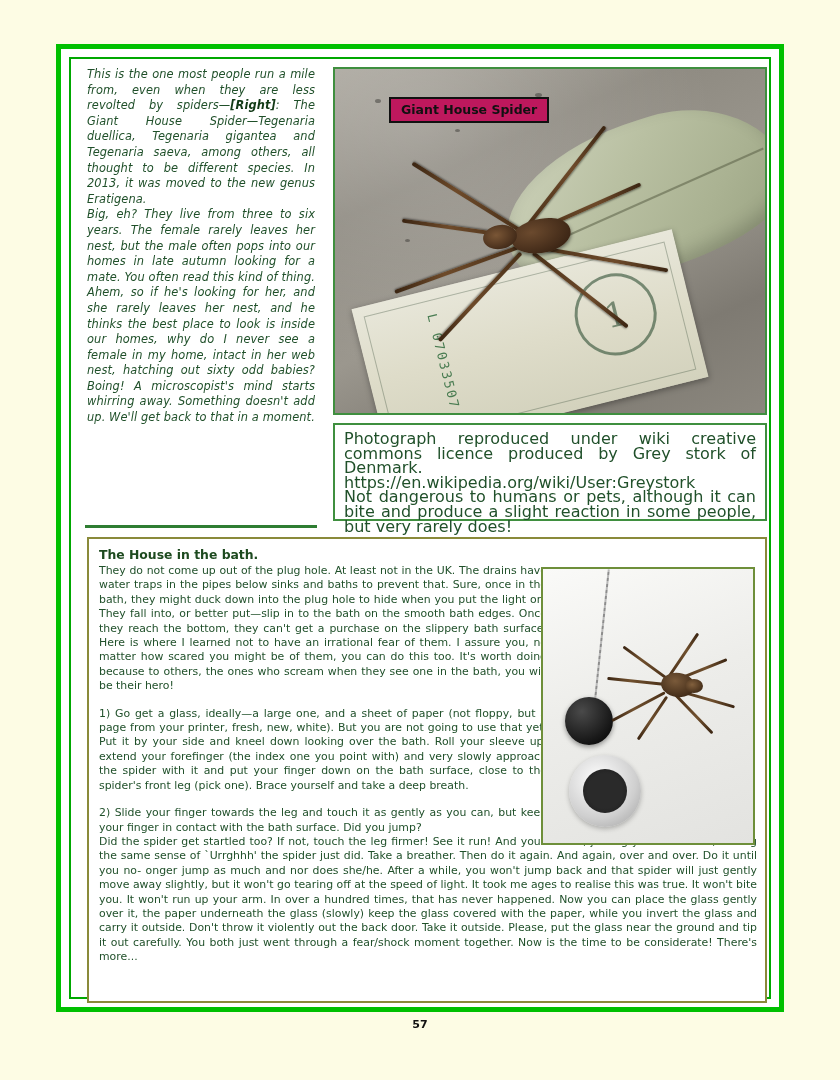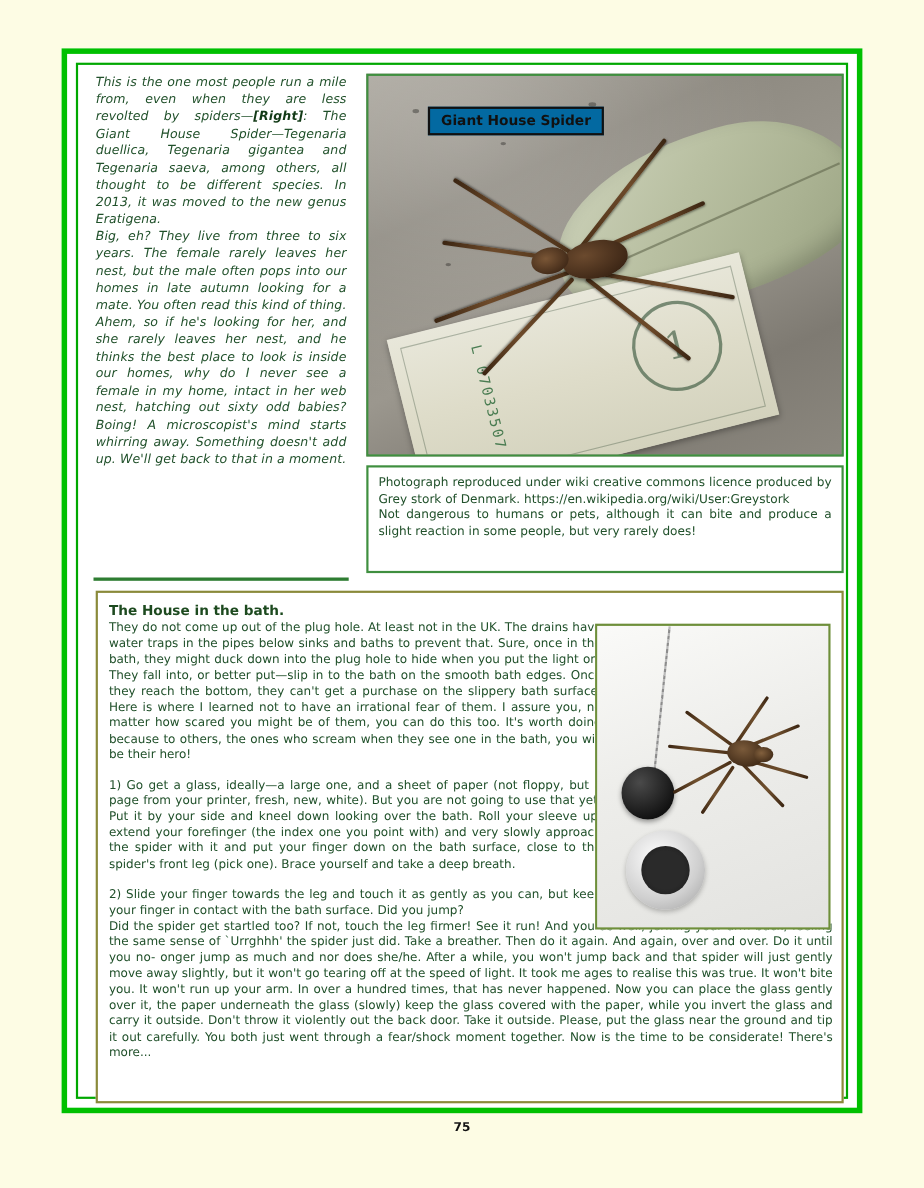--- a/index.html
+++ b/index.html
@@ -205,40 +205,40 @@
     background: linear-gradient(90deg, #4a3018, #6d4a2a 60%, #3b2512);
     border-radius: 3px;
     transform-origin: left center;
     box-shadow: 0 1px 2px rgba(0,0,0,0.45);
   }
 
   .caption-label {
     position: absolute;
     left: 54px;
     top: 28px;
-    background: #0369a1;
+    background: #be185d;
     border: 2px solid #111111;
     padding: 3px 10px 4px 10px;
     font-size: 12.5px;
     font-weight: bold;
     color: #111111;
     font-family: "DejaVu Sans", sans-serif;
   }
 
   
   .credit-box {
     position: absolute;
     left: 262px;
     top: 364px;
     width: 434px;
     height: 98px;
     border: 2px solid #3f8f3f;
     box-sizing: border-box;
     padding: 7px 9px;
-    font-size: 11px;
+    font-size: 16px;
     line-height: 14.6px;
     color: #20502a;
     text-align: justify;
   }
   .credit-box p { margin: 0; }
   .credit-box p + p { }
 
   
   .bottom-box {
     position: absolute;
@@ -446,14 +446,14 @@
           <div class="leg2" style="left:122px;top:122px;width:60px;transform:rotate(152deg);"></div>
           <div class="leg2" style="left:124px;top:126px;width:52px;transform:rotate(124deg);"></div>
           <div class="spider2-body"></div>
           <div class="spider2-head"></div>
         </div>
       </div>
 
     </div>
   </div>
 
-  <div class="page-number">75</div>
+  <div class="page-number">57</div>
 </div>
 
 </body></html>

